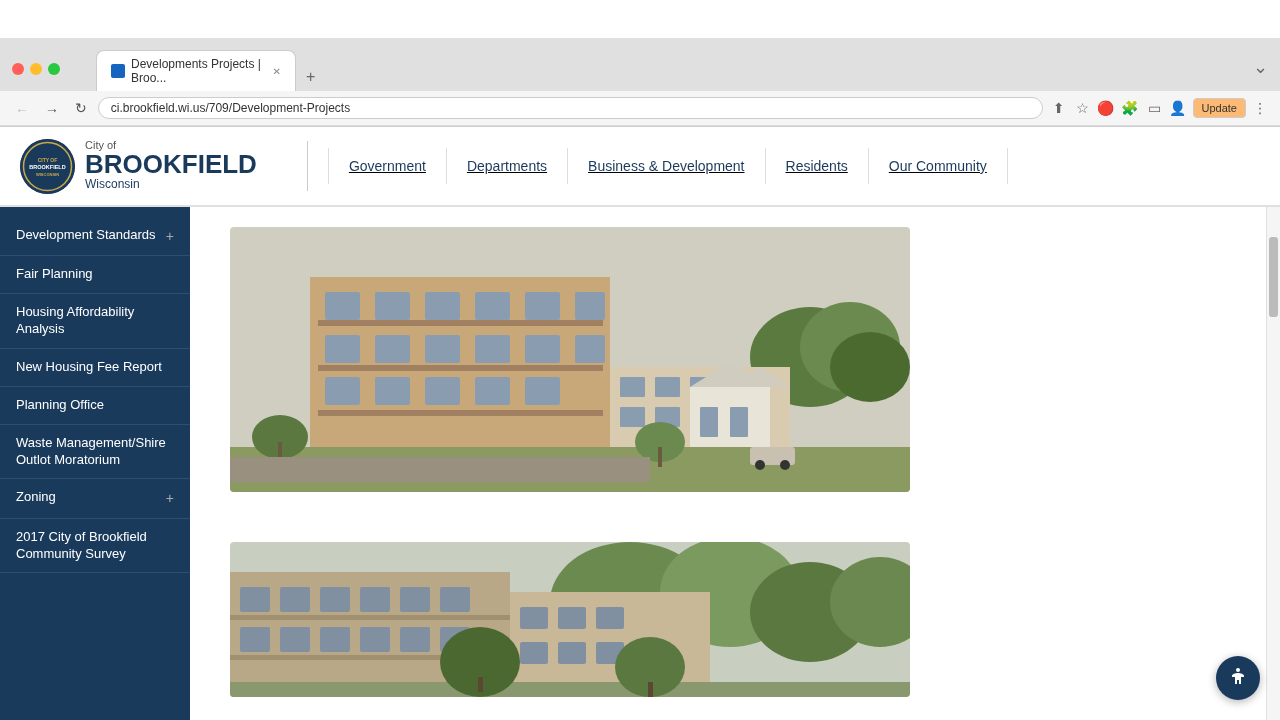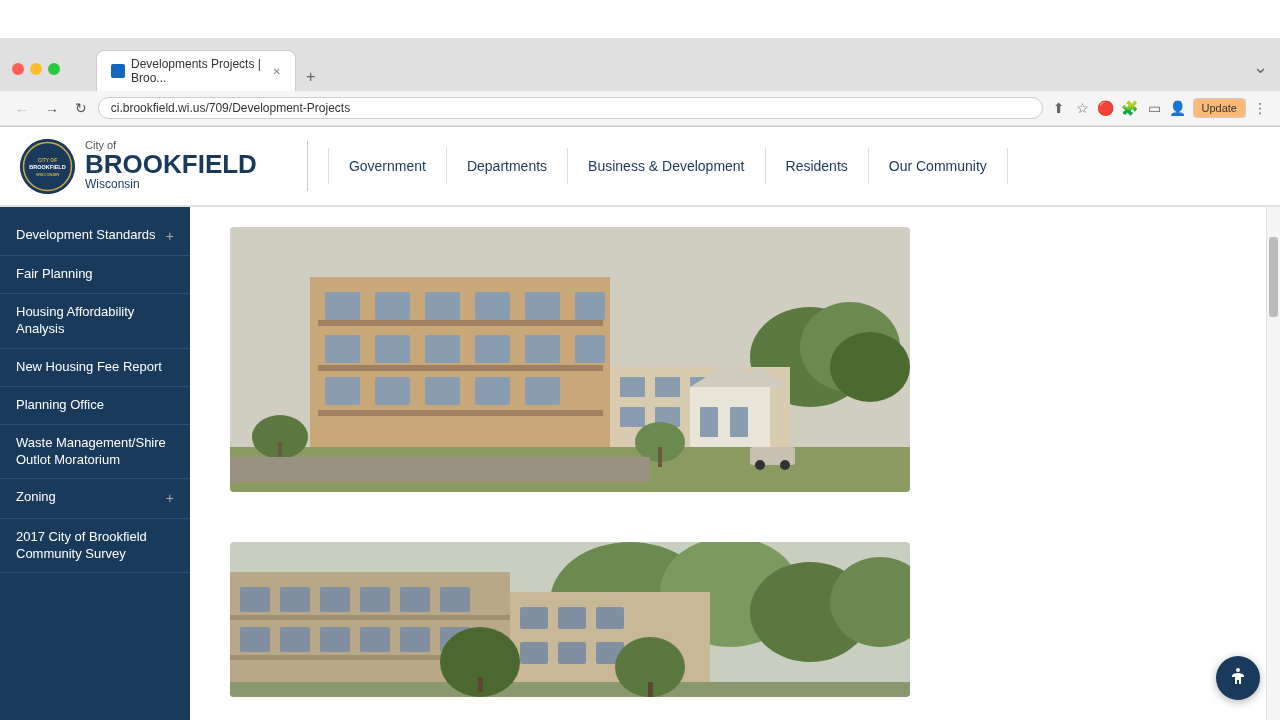--- a/index.html
+++ b/index.html
@@ -156,20 +156,21 @@
     .logo-name { font-size: 26px; font-weight: bold; color: #1a3a5c; line-height: 1; }
     .logo-state { font-size: 12px; color: #1a3a5c; }
     .header-divider {
       width: 1px; height: 50px; background: #ccc; margin: 0 20px;
     }
     .main-nav {
       display: flex;
       align-items: center;
       flex: 1;
       gap: 0;
+      text-decoration: underline;
     }
     .nav-item {
       padding: 10px 20px;
       font-size: 14px;
       color: #1a3a5c;
       cursor: pointer;
       white-space: nowrap;
       border-right: 1px solid #ddd;
       font-weight: 500;
     }

